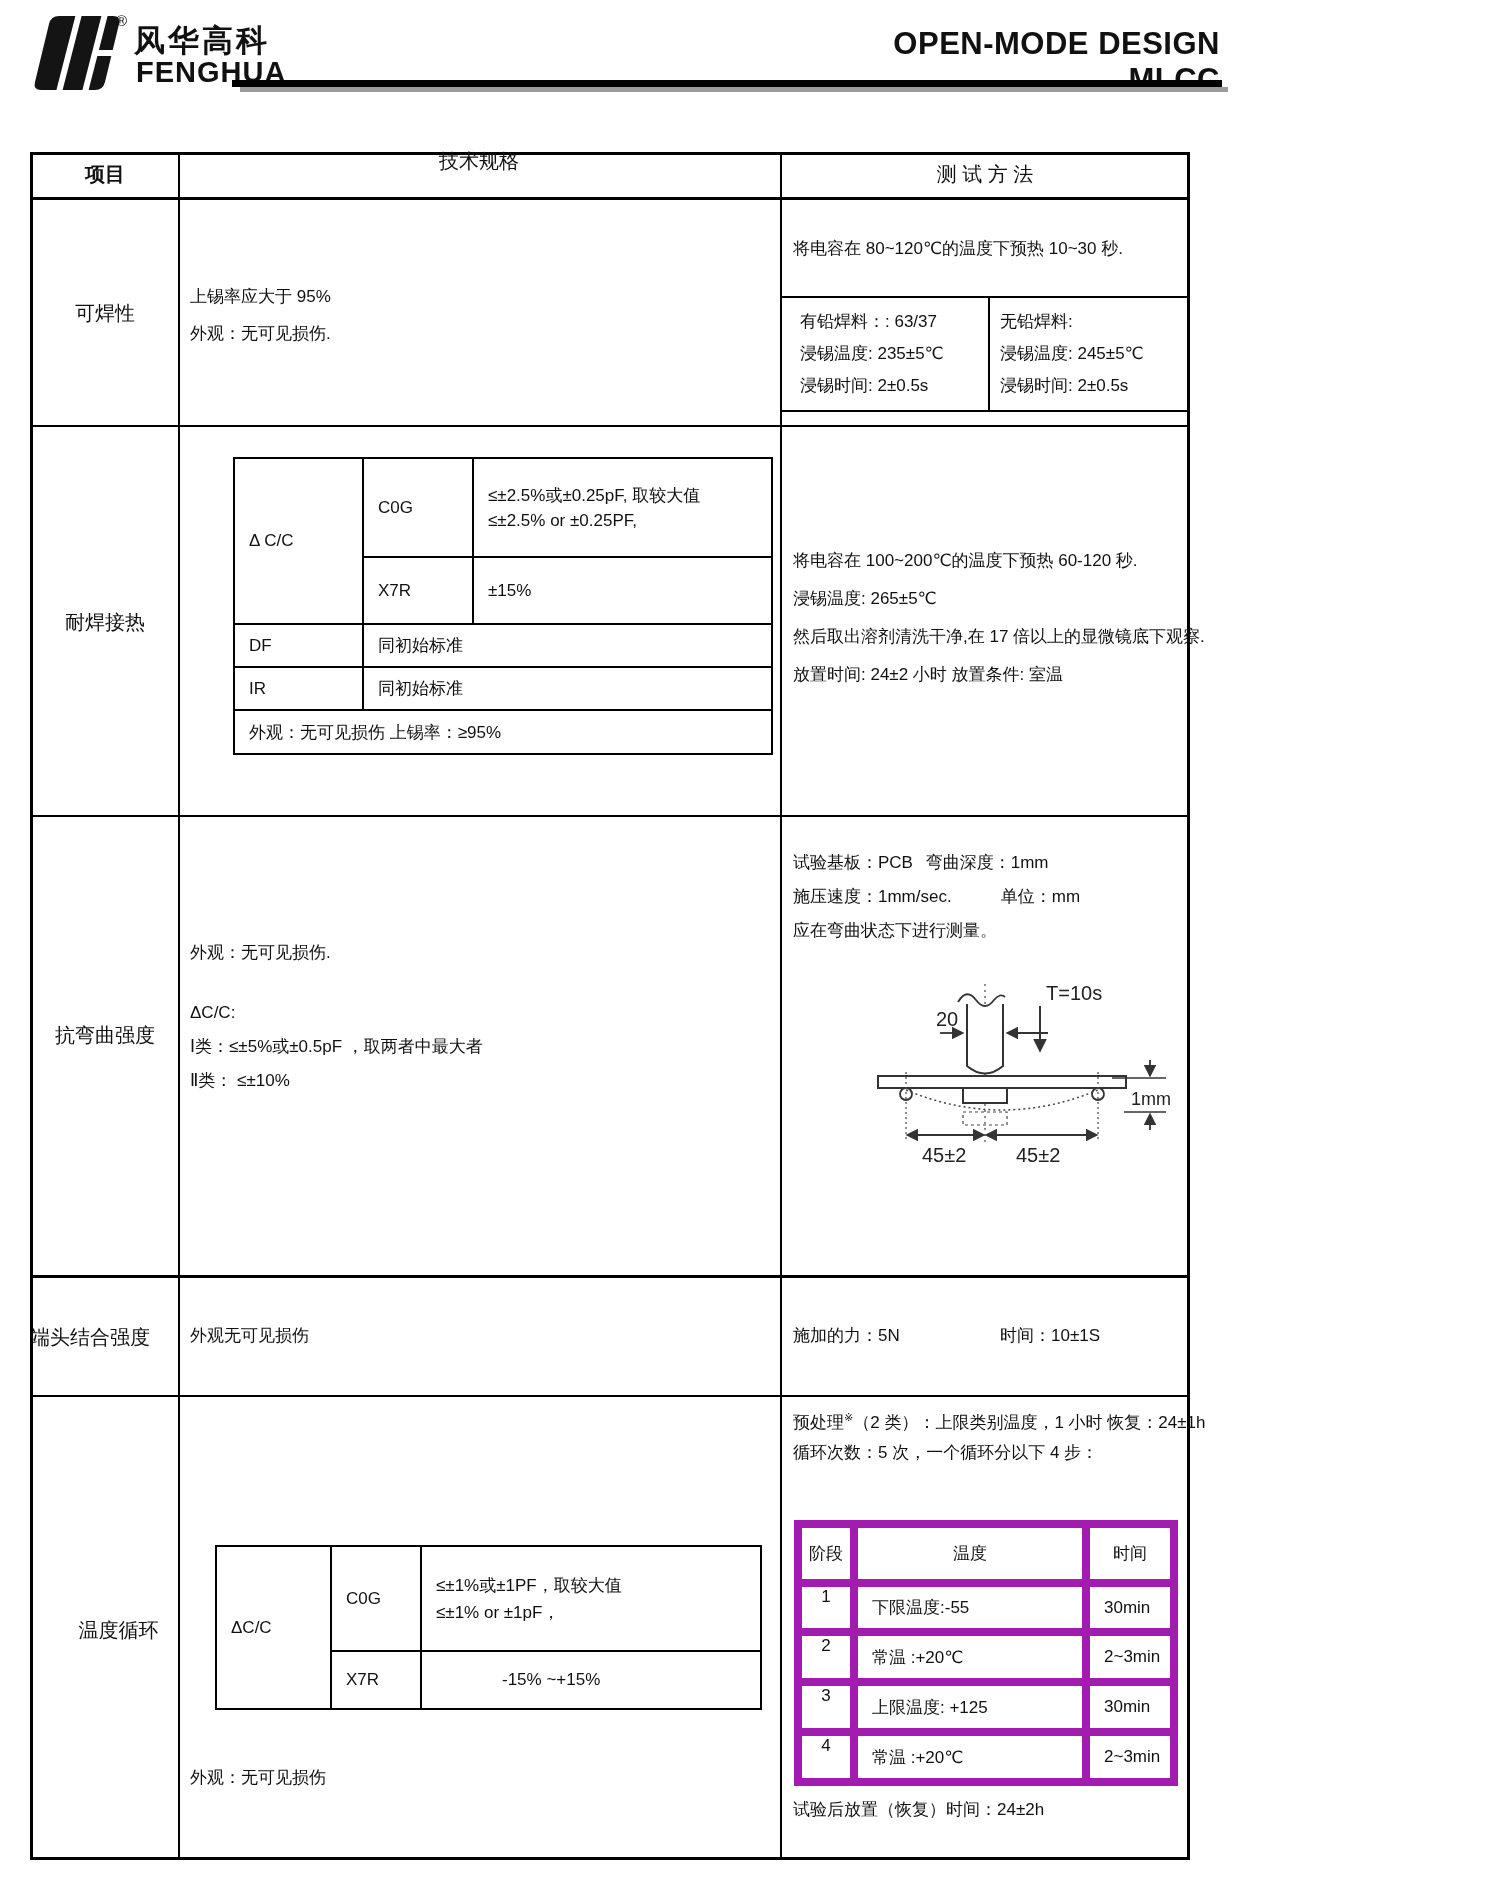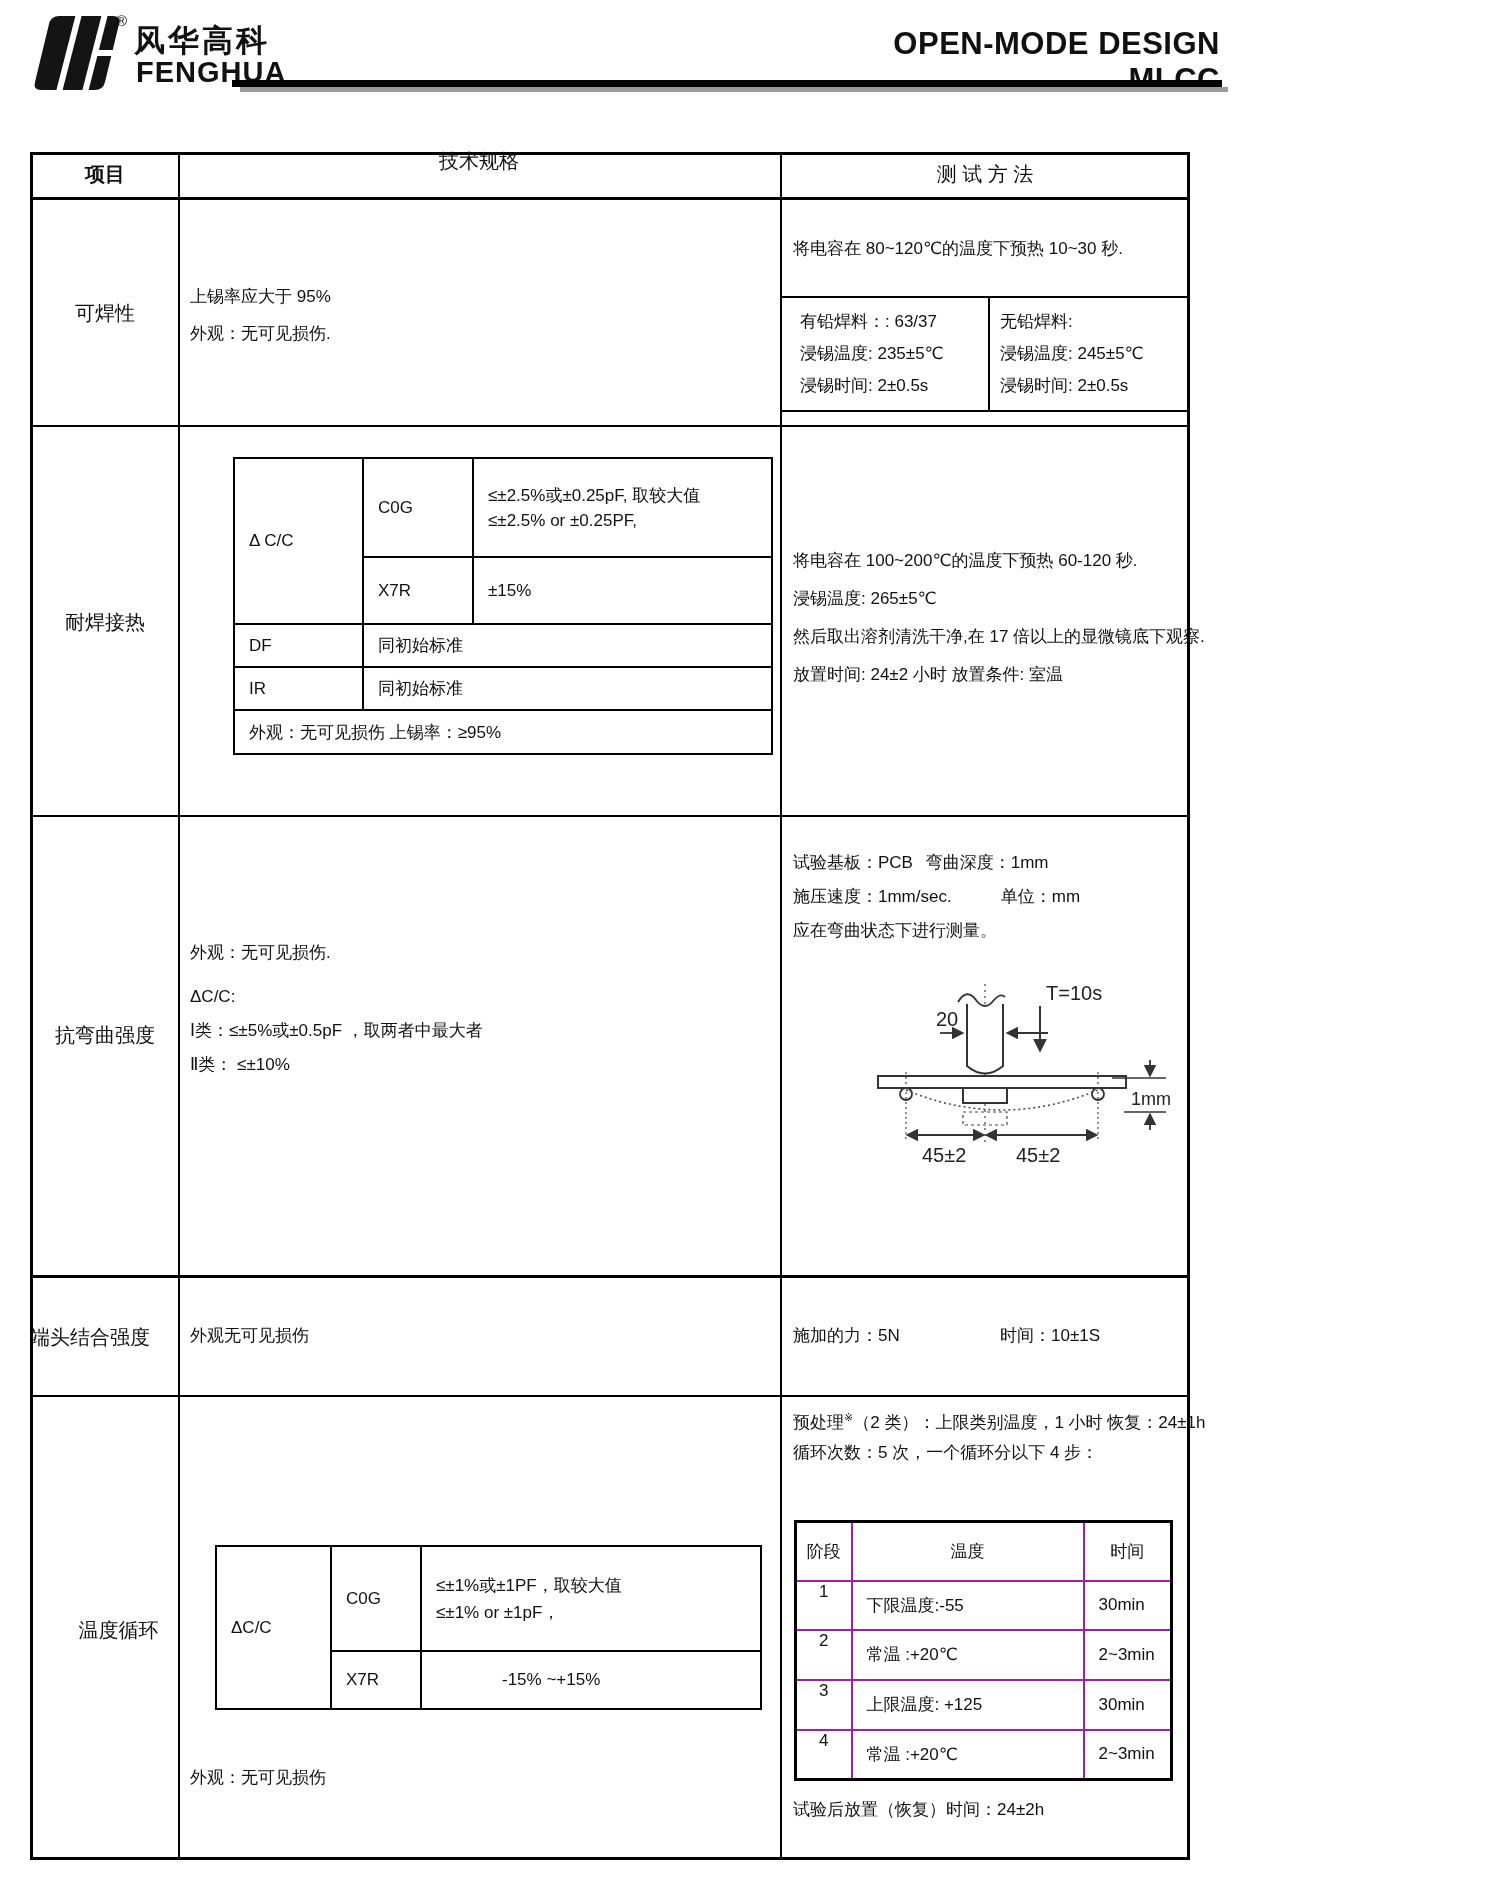--- a/index.html
+++ b/index.html
@@ -20,21 +20,21 @@
   .logo-en{position:absolute;left:136px;top:56px;font-size:29px;font-weight:bold;letter-spacing:1px;}
   .rmark{position:absolute;left:116px;top:12px;font-size:15px;}
   .rule-b{position:absolute;left:232px;top:80px;width:990px;height:7px;background:#000;}
   .rule-g{position:absolute;left:240px;top:87px;width:988px;height:5px;background:#9b9b9b;}
   table.ntable{position:absolute;border-collapse:collapse;table-layout:fixed;
                border:2px solid #000;background:#fff;}
   table.ntable td{border:2px solid #000;font-size:17px;vertical-align:middle;
                   padding:0 0 0 14px;white-space:nowrap;overflow:visible;}
   table.stage{position:absolute;border-collapse:collapse;table-layout:fixed;
               border:3px solid #000;background:#fff;}
-  table.stage td{border:2px solid #a21caf;font-size:17px;vertical-align:middle;
+  table.stage td{border:8px solid #a21caf;font-size:17px;vertical-align:middle;
                  white-space:nowrap;padding:0 0 0 14px;}
   table.stage td.tc{text-align:center;padding:0;}
   sup.note{font-size:11px;vertical-align:super;}
   svg text{font-family:"Liberation Sans","DejaVu Sans",sans-serif;}
 </style>
 </head>
 <body>
 
 <div class="page">
 
@@ -120,21 +120,21 @@
   <div class="blk" style="left:793px;top:542px;line-height:38px">
     <div>将电容在 100~200℃的温度下预热 60-120 秒.</div>
     <div>浸锡温度: 265±5℃</div>
     <div>然后取出溶剂清洗干净,在 17 倍以上的显微镜底下观察.</div>
     <div>放置时间: 24±2 小时 放置条件: 室温</div>
   </div>
 
   <div class="lbl" style="left:33px;top:1022px;width:144px">抗弯曲强度</div>
   <div class="blk" style="left:190px;top:936px;line-height:34px">
     <div>外观：无可见损伤.</div>
-    <div style="margin-top:10px">ΔC/C:</div>
+    <div style="margin-top:26px">ΔC/C:</div>
     <div>Ⅰ类：≤±5%或±0.5pF ，取两者中最大者</div>
     <div>Ⅱ类： ≤±10%</div>
   </div>
   <div class="blk" style="left:793px;top:846px;line-height:34px">
     <div>
       <span style="display:inline-block;width:128px">试验基板：PCB</span>
       <span>弯曲深度：1mm</span>
     </div>
     <div>
       <span style="display:inline-block;width:203px">施压速度：1mm/sec.</span>

